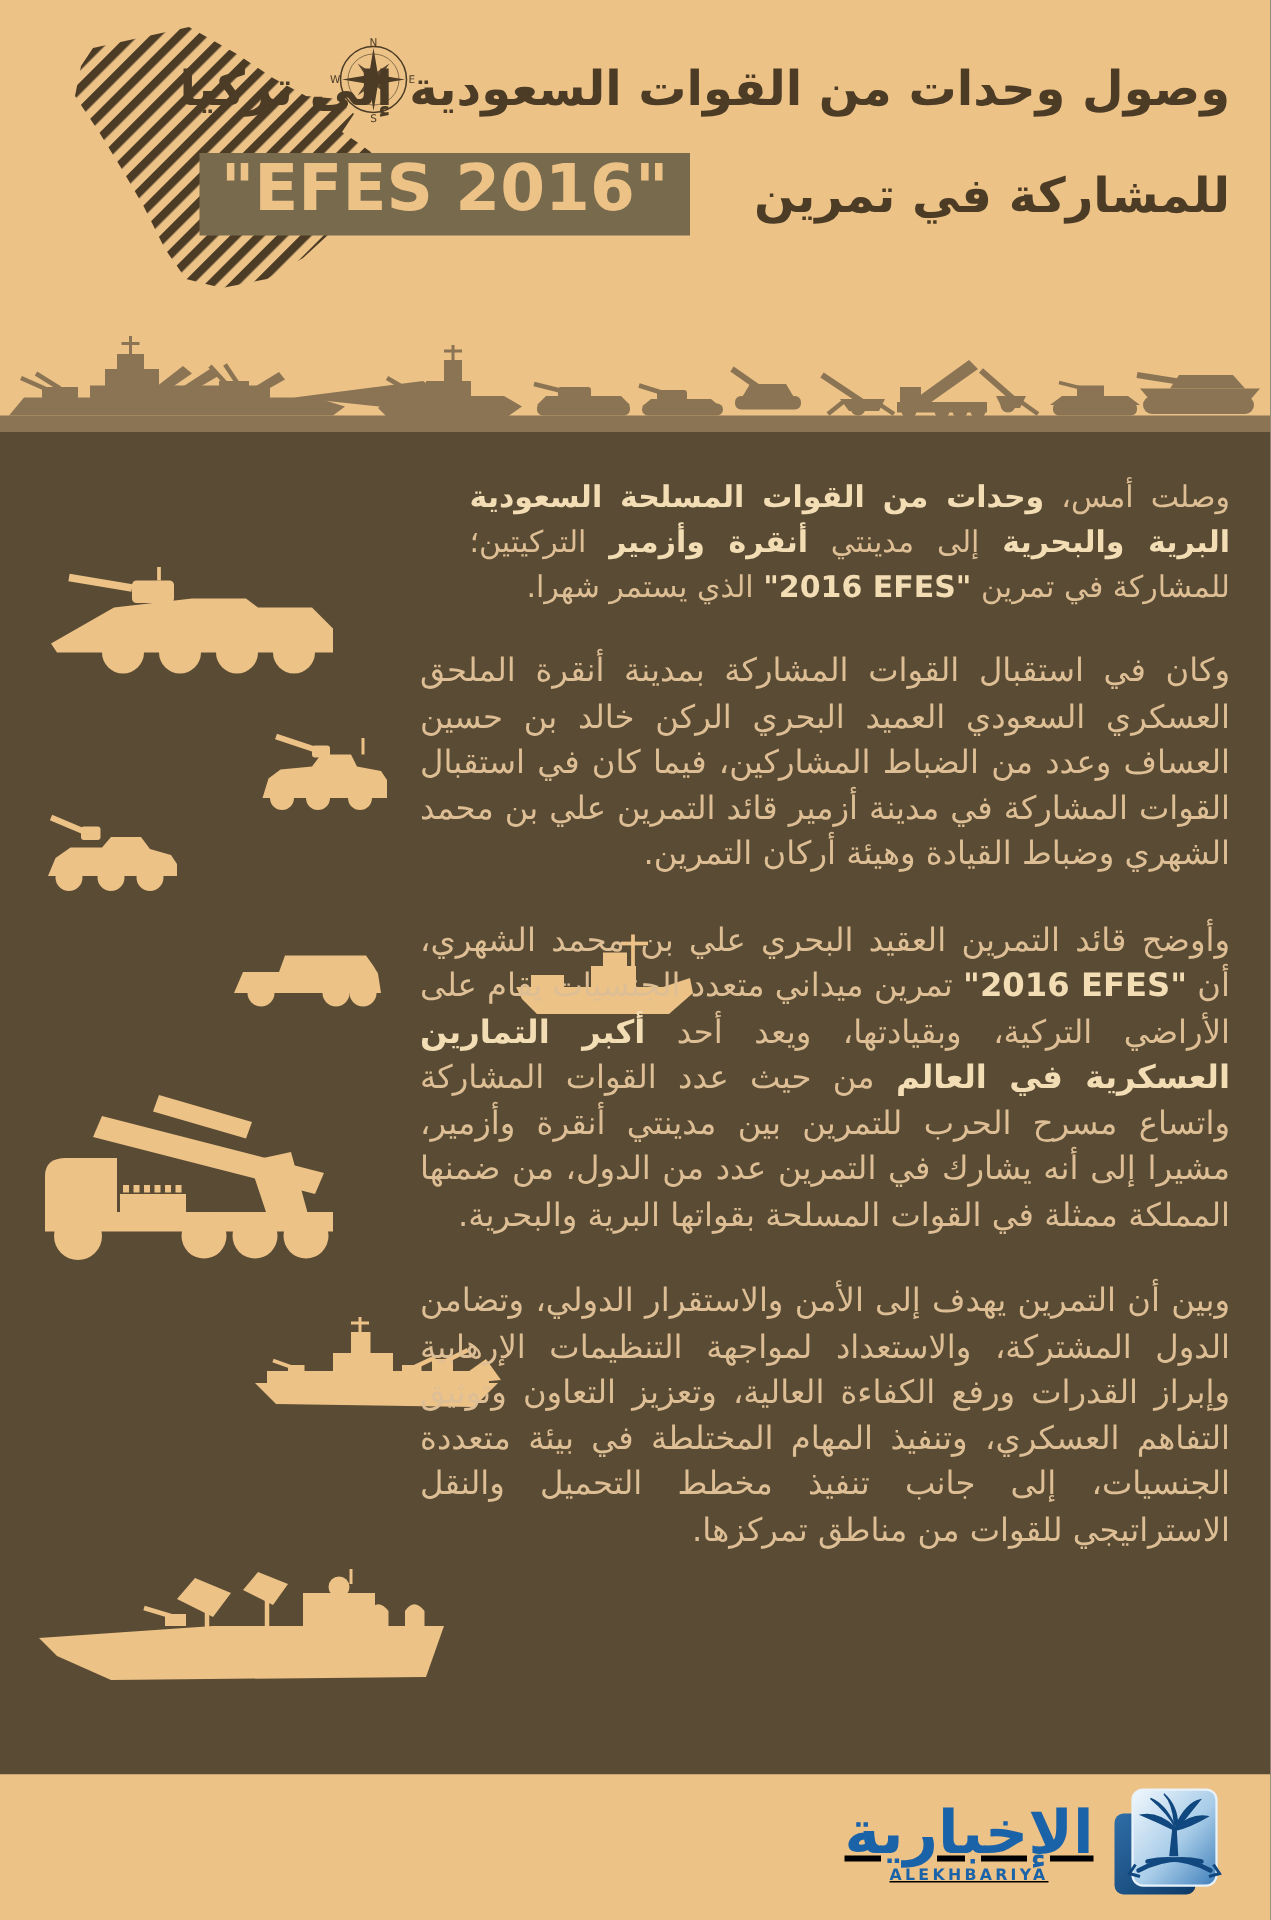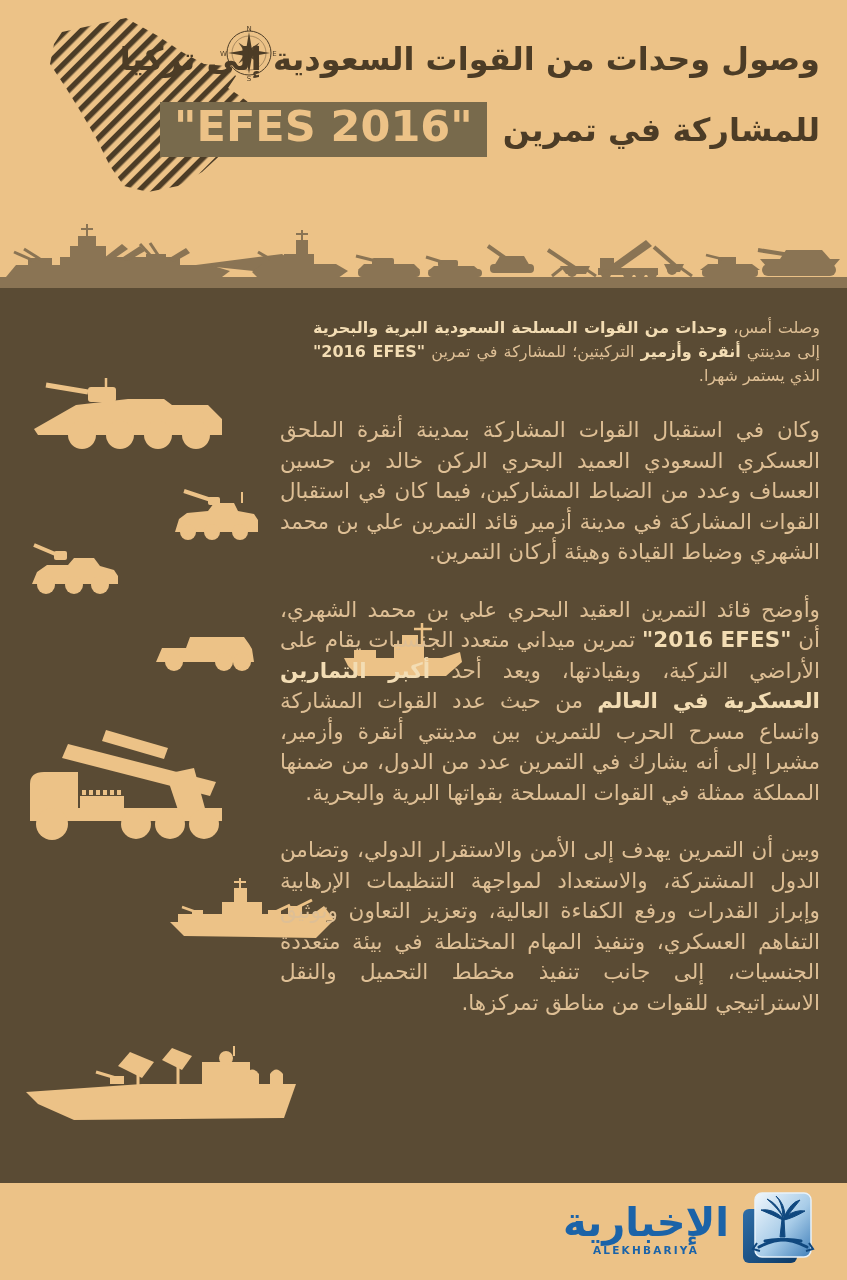--- a/index.html
+++ b/index.html
@@ -10,37 +10,37 @@
   html,body{margin:0;padding:0;background:#888;}
   .page{position:relative;width:847px;height:1280px;margin:0 auto;overflow:hidden;
         background:var(--tan);font-family:"DejaVu Sans",sans-serif;}
   
   .header{position:absolute;top:0;left:0;width:847px;height:288px;}
   .map{position:absolute;left:30px;top:16px;}
   .compass{position:absolute;left:220px;top:24px;}
   .titles{position:absolute;right:27px;top:40px;direction:rtl;text-align:center;}
   .title-line1{font-size:32px;font-weight:bold;color:var(--ink);white-space:nowrap;}
   .title-line2{margin-top:24px;display:flex;direction:rtl;align-items:center;gap:16px;}
-  .prefix{font-size:32px;font-weight:bold;color:var(--ink);white-space:nowrap;}
+  .prefix{font-size:32px;font-weight:bold;color:var(--ink);white-space:nowrap;margin-left:27px;}
   .badge{background:var(--badge-bg);color:var(--tan);font-weight:bold;font-size:43px;
          padding:2px 14px 8px;direction:ltr;unicode-bidi:isolate;line-height:1.05;white-space:nowrap;}
   .skyline{position:absolute;bottom:0;left:0;display:block;}
   
   .darkbody{position:absolute;top:288px;left:0;width:847px;height:895px;background:var(--dark);}
   .article{position:absolute;top:28px;right:27px;width:540px;direction:rtl;
            text-align:justify;color:var(--body-text);font-size:21.5px;line-height:1.42;}
   .article p{margin:0 0 27px;}
-  .article p.lead{font-size:16px;line-height:1.5;margin-left:33px;}
+  .article p.lead{font-size:20px;line-height:1.5;margin-left:33px;}
   .b{font-weight:bold;color:var(--body-bold);}
   .ltr{direction:ltr;unicode-bidi:isolate;}
   .veh{position:absolute;}
   
   .footer{position:absolute;top:1183px;left:0;width:847px;height:97px;background:var(--tan);}
   .brand{position:absolute;right:30px;top:6px;display:flex;align-items:center;gap:10px;}
-  .brand-text{display:flex;flex-direction:column;align-items:center;line-height:1;}
+  .brand-text{display:flex;flex-direction:column;align-items:center;line-height:1;text-decoration:underline;}
   .brand-ar{font-size:40px;font-weight:bold;color:var(--blue);direction:rtl;}
   .brand-en{font-size:10.5px;font-weight:bold;letter-spacing:2.2px;color:var(--blue);margin-top:3px;}
 </style>
 </head>
 <body>
 
 <div class="page">
 
   <div class="header">
 

